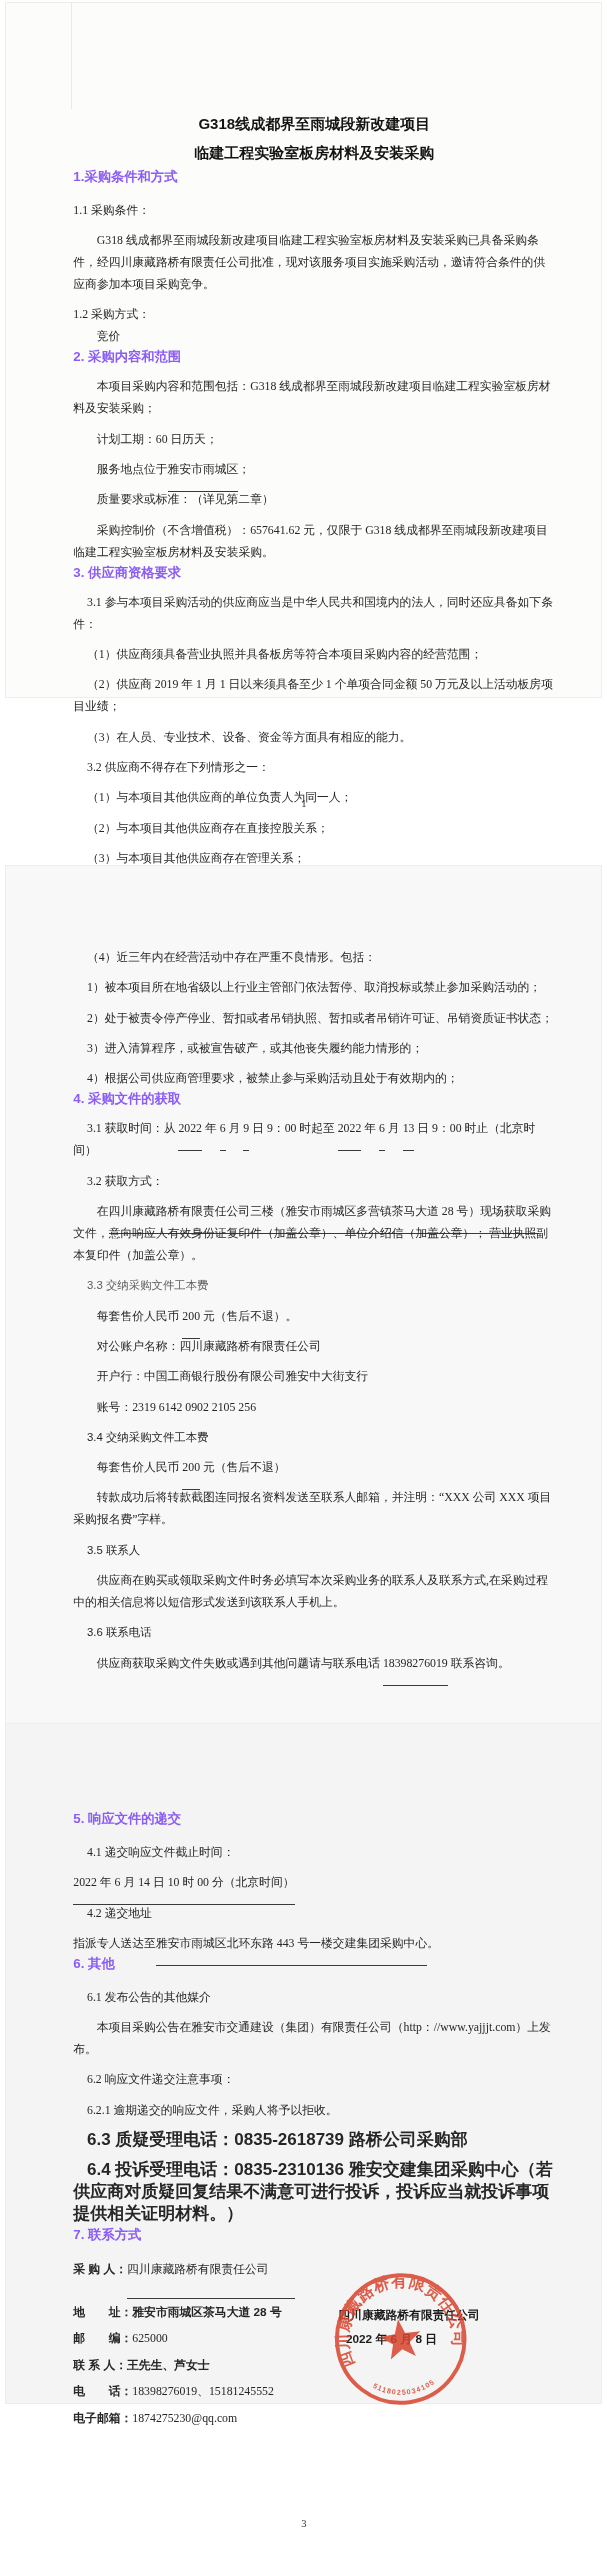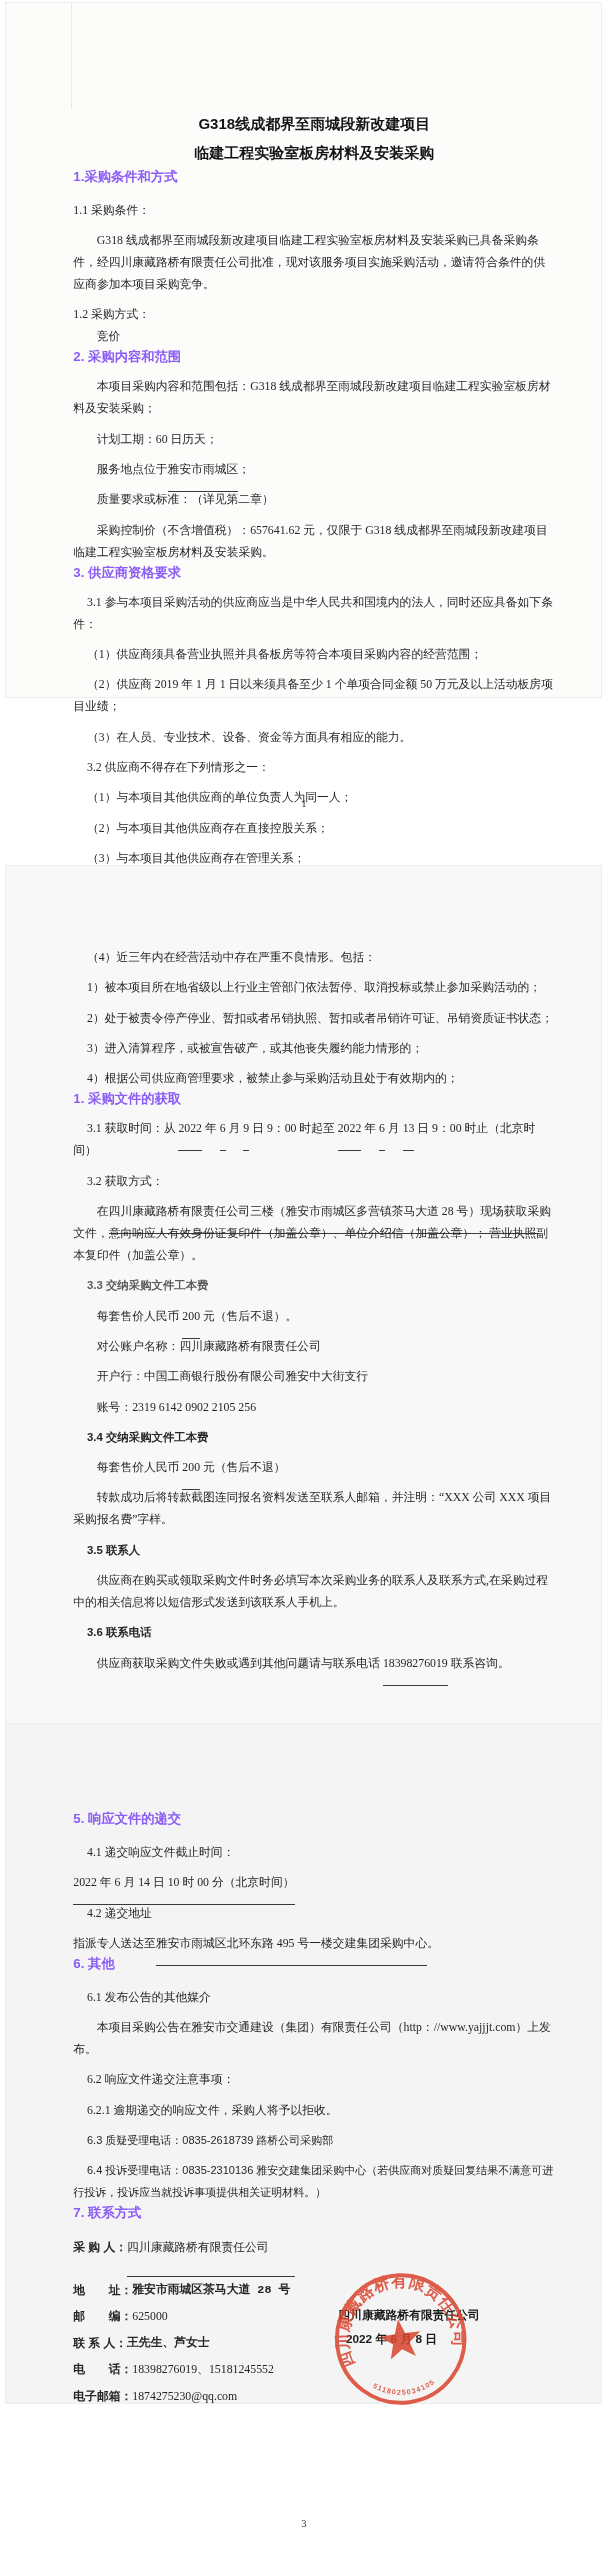--- a/index.html
+++ b/index.html
@@ -15,33 +15,33 @@
   p{margin:0;font-size:11.8px;line-height:22px;}
   .gap{margin-top:8.3px;}
   .gap-lg{margin-top:12px;}
   .indent{text-indent:23.5px;}
   .indent-sm{text-indent:13.7px;}
   .title{font-family:"Liberation Sans",sans-serif;font-weight:700;font-size:15px;
          line-height:29px;text-align:center;color:#141414;margin:0;}
   .title-block{padding-top:106px;}
   .h{font-family:"Liberation Sans",sans-serif;font-weight:700;font-size:13.3px;
      line-height:20px;color:#8b5cf6;margin:0;}
-  .sub{font-family:"Liberation Sans",sans-serif;font-weight:700;font-size:11.4px;}
-  .bold-sans{font-family:"Liberation Sans",sans-serif;font-weight:400;font-size:11px;}
+  .sub{font-family:"Liberation Sans",sans-serif;font-weight:400;font-size:11.4px;}
+  .bold-sans{font-family:"Liberation Sans",sans-serif;font-weight:700;font-size:17px;}
   .u{border-bottom:0.8px solid #3a3a3a;padding-bottom:15px;}
   .u-tail{padding-right:26px;}
   .ghost{filter:blur(0.5px);opacity:0.75;}
   .pagenum{position:absolute;left:0;width:100%;text-align:center;font-size:10.6px;color:#333;}
   #page1 .pagenum{top:795px;}
   #page2 .pagenum{top:791px;}
   #page3 .pagenum{top:794px;}
   .contact-row{display:flex;font-size:11.8px;line-height:26.6px;}
   .contact-label{font-family:"Liberation Sans",sans-serif;font-weight:700;white-space:pre;}
   .val-serif{font-family:"Liberation Serif",serif;}
-  .val-sans{font-family:Liberation Mono, monospace;font-weight:700;}
+  .val-sans{font-family:Liberation Sans, sans-serif;font-weight:700;}
   .signature{position:absolute;left:332px;top:583px;width:182px;text-align:left;}
   .sig-company{font-family:"Liberation Sans",sans-serif;font-weight:700;font-size:11.8px;
                line-height:16.7px;color:#1c1c1c;margin:0;}
   .sig-date{font-family:"Liberation Sans",sans-serif;font-weight:700;font-size:11.8px;
             line-height:16.7px;color:#1c1c1c;margin:7.6px 0 0 7.6px;}
   .seal{position:absolute;left:326px;top:545px;width:137px;height:137px;
         opacity:0.85;transform:rotate(-8deg);}
 </style>
 </head>
 <body>
@@ -77,21 +77,21 @@
   <div class="pagenum">1</div>
 </div>
 
 <div class="page" id="page2">
   <div class="content" style="padding-top:80px;">
     <p class="indent-sm">（4）近三年内在经营活动中存在严重不良情形。包括：</p>
     <p class="gap indent-sm">1）被本项目所在地省级以上行业主管部门依法暂停、取消投标或禁止参加采购活动的；</p>
     <p class="gap indent-sm">2）处于被责令停产停业、暂扣或者吊销执照、暂扣或者吊销许可证、吊销资质证书状态；</p>
     <p class="gap indent-sm">3）进入清算程序，或被宣告破产，或其他丧失履约能力情形的；</p>
     <p class="gap indent-sm">4）根据公司供应商管理要求，被禁止参与采购活动且处于有效期内的；</p>
-    <p class="h gap-lg">1. 采购文件的获取</p>
+    <p class="h gap-lg">4. 采购文件的获取</p>
     <p class="gap indent-sm"><span>3.1 获取时间：从 </span><span class="u">2022</span><span> 年 </span><span class="u">6</span><span> 月 </span><span class="u">9</span><span> 日 9：00 时起至 </span><span class="u">2022</span><span> 年 </span><span class="u">6</span><span> 月 </span><span class="u">13</span><span> 日 9：00 时止（北京时间）</span></p>
     <p class="gap indent-sm">3.2 获取方式：</p>
     <p class="gap indent"><span>在</span><span class="u">四川康藏路桥有限责任公司三楼（雅安市雨城区多营镇茶马大道 28 号）现场获取采</span><span>购文件，意向响应人有效身份证复印件（加盖公章）、单位介绍信（加盖公章）； 营业执照副本复印件（加盖公章）。</span></p>
     <p class="gap indent-sm ghost sub">3.3 交纳采购文件工本费</p>
     <p class="gap indent"><span>每套售价人民币 </span><span class="u">200</span><span> 元（售后不退）。</span></p>
     <p class="gap indent">对公账户名称：四川康藏路桥有限责任公司</p>
     <p class="gap indent">开户行：中国工商银行股份有限公司雅安中大街支行</p>
     <p class="gap indent">账号：2319 6142 0902 2105 256</p>
     <p class="gap indent-sm sub">3.4 交纳采购文件工本费</p>
     <p class="gap indent"><span>每套售价人民币 </span><span class="u">200</span><span> 元（售后不退）</span></p>
@@ -103,21 +103,21 @@
   </div>
   <div class="pagenum">2</div>
 </div>
 
 <div class="page" id="page3">
   <div class="content" style="padding-top:85px;">
     <p class="h">5. 响应文件的递交</p>
     <p class="gap-lg indent-sm">4.1 递交响应文件截止时间：</p>
     <p class="gap"><span class="u">2022 年 6 月 14 日 10 时 00 分（北京时间）</span></p>
     <p class="gap indent-sm">4.2 递交地址</p>
-    <p class="gap"><span>指派专人送达至</span><span class="u">雅安市雨城区北环东路 495 号一楼交建集团采购中心</span><span>。</span></p>
+    <p class="gap"><span>指派专人送达至</span><span class="u">雅安市雨城区北环东路 443 号一楼交建集团采购中心</span><span>。</span></p>
     <p class="h gap-lg">6. 其他</p>
     <p class="gap-lg indent-sm">6.1 发布公告的其他媒介</p>
     <p class="gap indent">本项目采购公告在雅安市交通建设（集团）有限责任公司（http：//www.yajjjt.com）上发布。</p>
     <p class="gap indent-sm">6.2 响应文件递交注意事项：</p>
     <p class="gap indent-sm">6.2.1 逾期递交的响应文件，采购人将予以拒收。</p>
     <p class="gap indent-sm bold-sans">6.3 质疑受理电话：0835-2618739 路桥公司采购部</p>
     <p class="gap indent-sm bold-sans">6.4 投诉受理电话：0835-2310136 雅安交建集团采购中心（若供应商对质疑回复结果不满意可进行投诉，投诉应当就投诉事项提供相关证明材料。）</p>
     <p class="h gap-lg">7. 联系方式</p>
     <div style="margin-top:10.6px;">
       <div class="contact-row">

